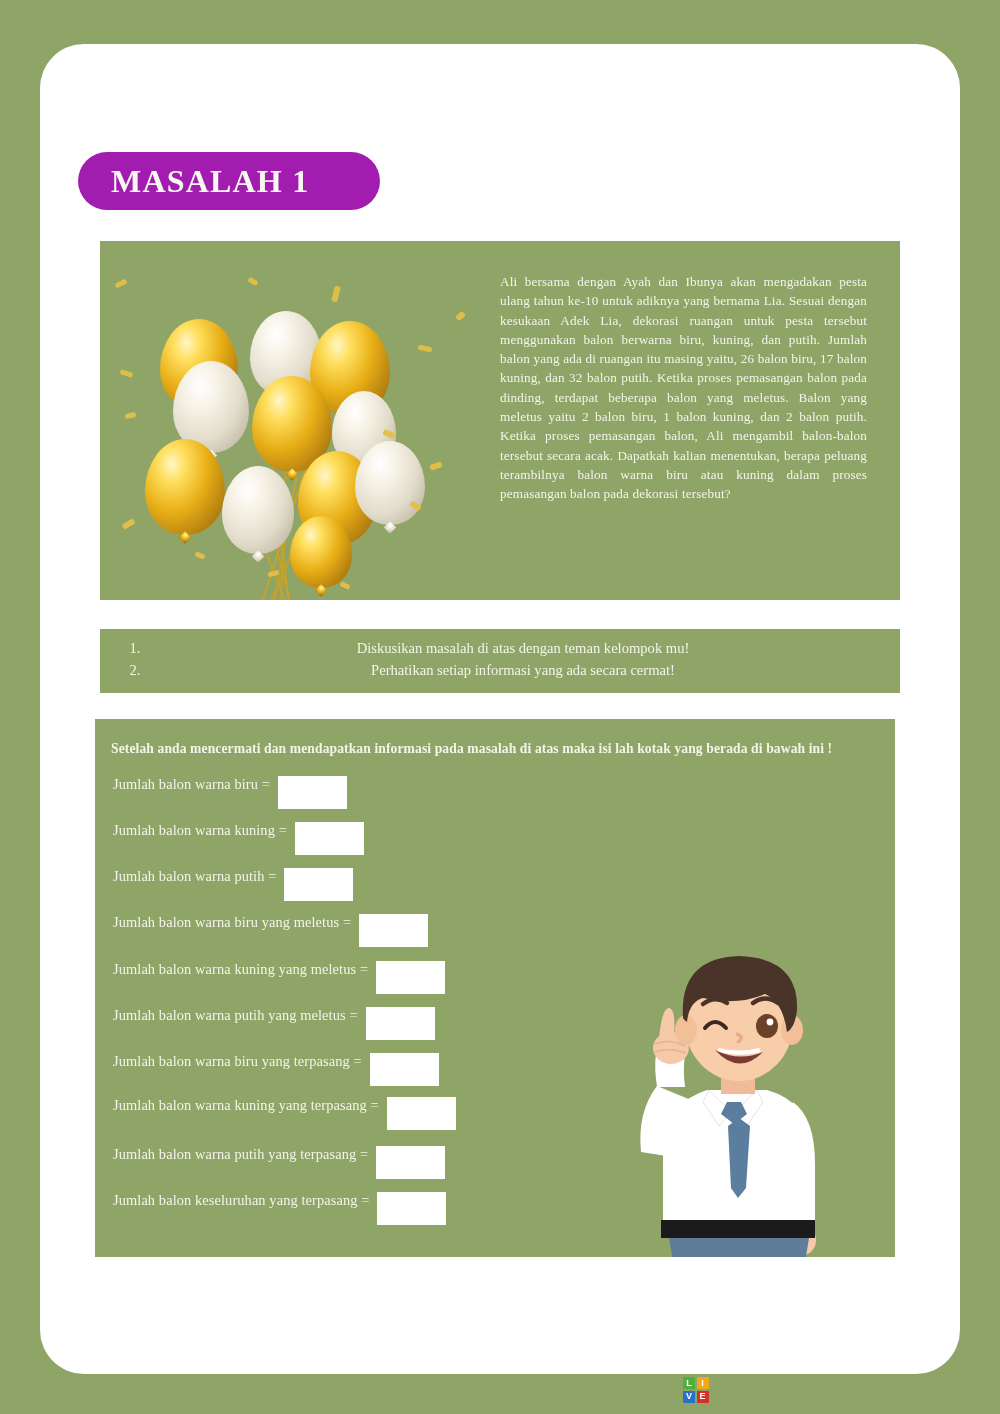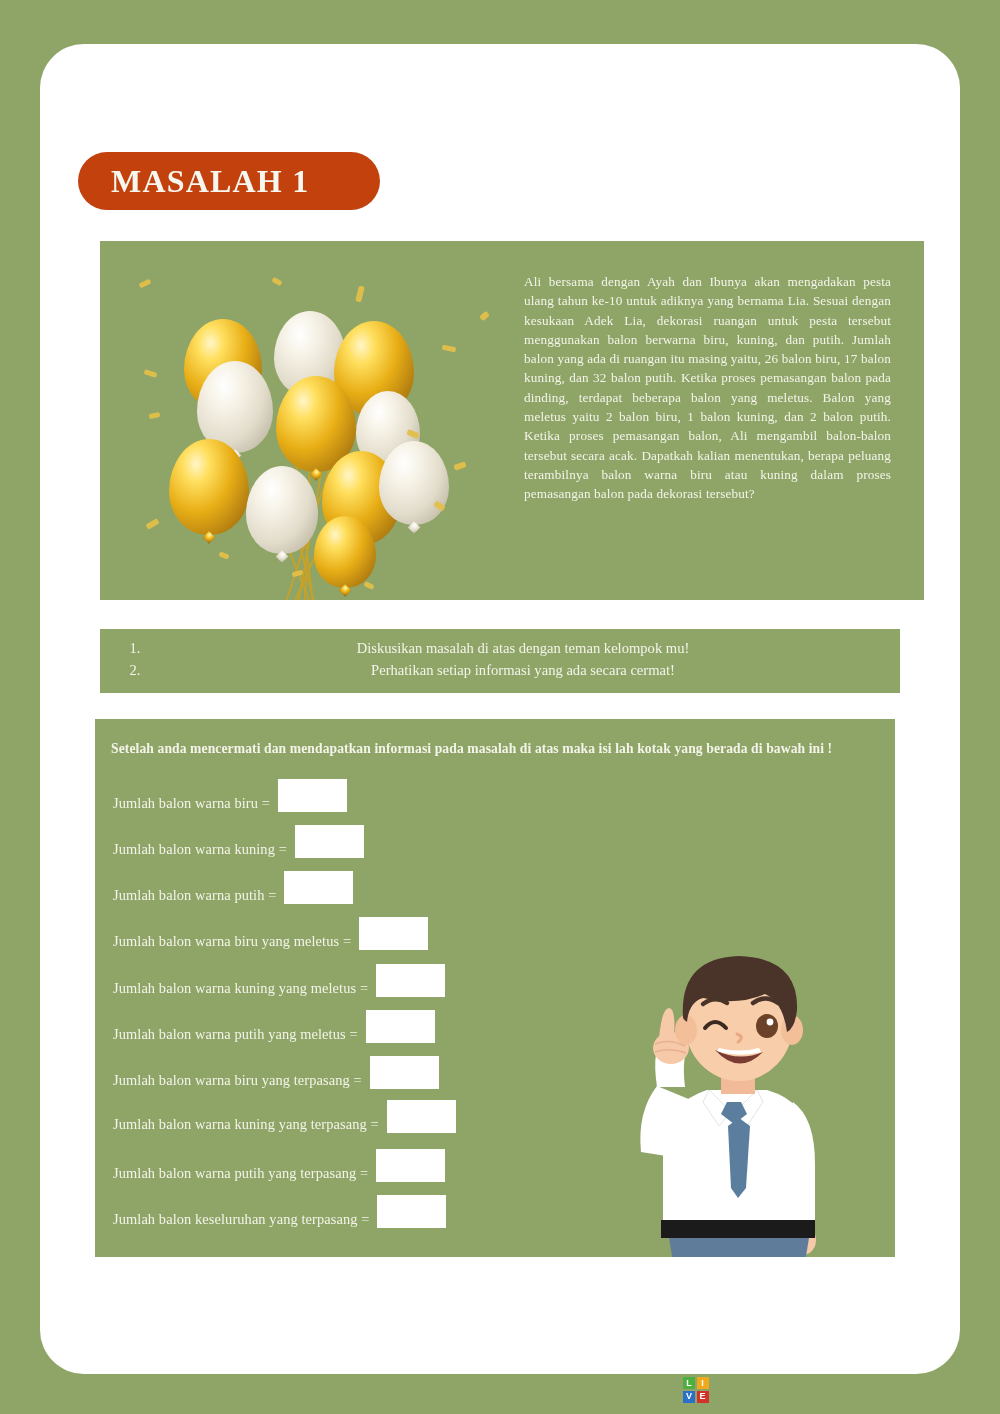--- a/index.html
+++ b/index.html
@@ -18,21 +18,21 @@
     width:920px; height:1330px;
     background:#ffffff;
     border-radius:44px;
   }
 
   
   .title-pill{
     position:absolute;
     left:78px; top:152px;
     width:302px; height:58px;
-    background:#c2410c;
+    background:#a21caf;
     border-radius:29px;
     display:flex; align-items:center;
     box-sizing:border-box;
     padding-left:33px;
   }
   .title-pill .title-text{
     color:#f7f7ef;
     font-size:32px;
     font-weight:bold;
     letter-spacing:1.2px;
@@ -40,21 +40,20 @@
     line-height:1;
   }
 
   
   .problem-panel{
     position:absolute;
     left:100px; top:241px;
     width:800px; height:359px;
     background:#8fa567;
     display:flex;
-    padding-left:24px;
   }
   .balloon-area{
     position:relative;
     width:400px; height:359px;
     overflow:hidden;
     flex:none;
   }
   .problem-text{
     flex:1;
     color:#f4f4ea;
@@ -132,21 +131,21 @@
     color:#f4f4ea;
     font-size:13.6px;
     font-family:"Liberation Serif", serif;
     letter-spacing:.1px;
     white-space:nowrap;
     font-weight:bold;
   }
   .field-row{
     position:absolute;
     display:flex;
-    align-items:flex-end;
+    align-items:flex-start;
     height:36px;
   }
   .field-label{
     color:#f4f4ea;
     font-size:14.4px;
     font-family:"Liberation Serif", serif;
     white-space:nowrap;
     letter-spacing:.1px;
   }
   .field-box{

